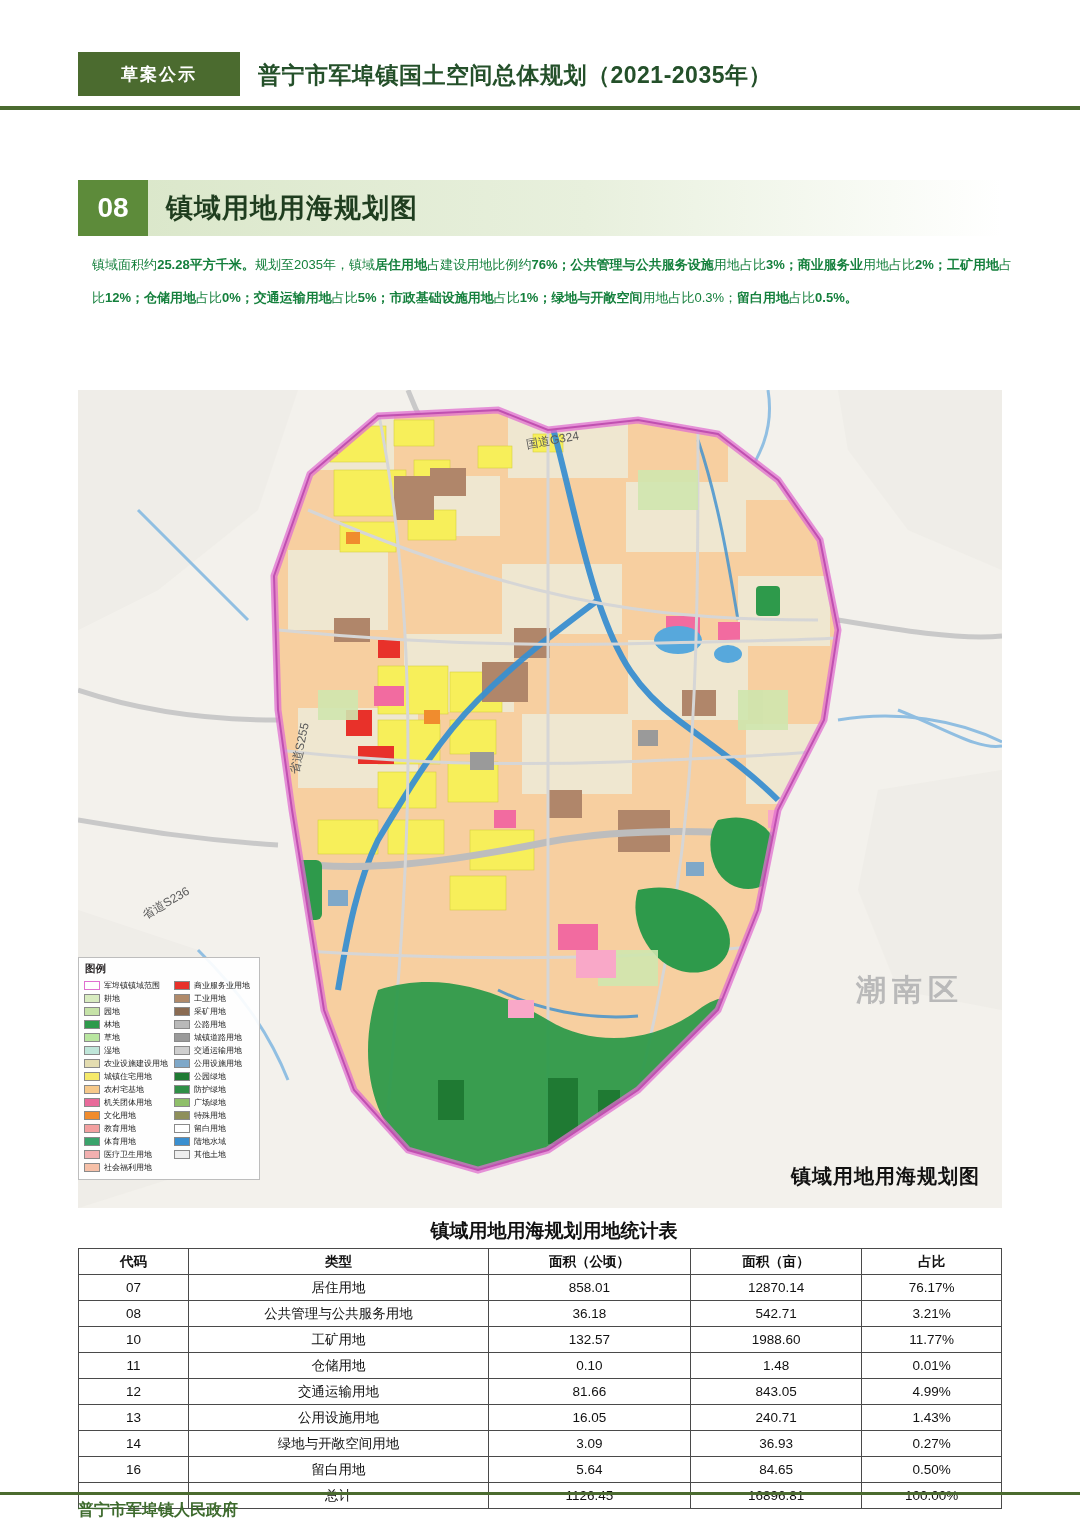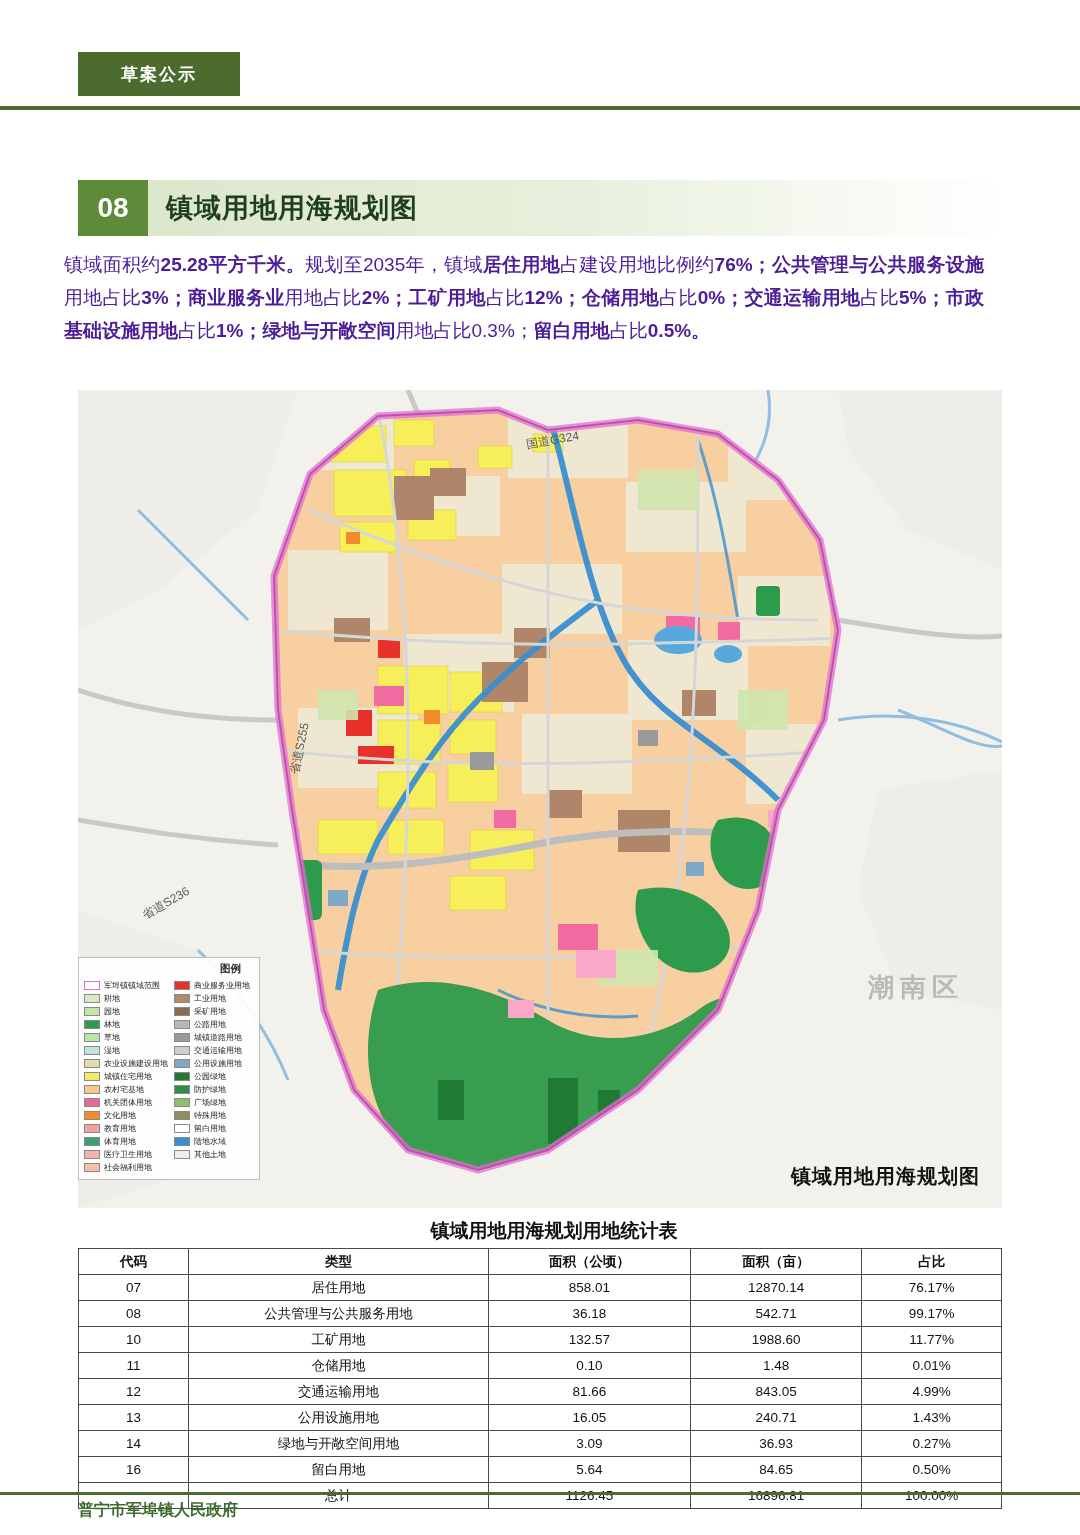--- a/index.html
+++ b/index.html
@@ -47,53 +47,53 @@
     display:flex; align-items:center; justify-content:center;
   }
   .section-title {
     position:absolute; left:166px; top:190px;
     font-size:27px; font-weight:bold; color:#1f3d1f;
     letter-spacing:1px;
   }
 
   
   .para {
-    position:absolute; left:64px; top:248px; width:920px;
-    font-size:19px; line-height:33px; color:#4c1d95;
+    position:absolute; left:92px; top:248px; width:920px;
+    font-size:13px; line-height:33px; color:#15803d;
     text-align:justify;
   }
   .para b { font-weight:bold; }
 
   
   .map-wrap {
     position:absolute; left:78px; top:390px; width:924px; height:818px;
     background:#f2efe9;
     overflow:hidden;
   }
   .map-canvas { position:absolute; left:0; top:0; width:924px; height:818px; }
   .map-label {
     position:absolute; font-size:13px; color:#6d6d6d;
     font-family:"Liberation Sans", sans-serif;
   }
   .map-road-label { color:#5a5a5a; font-size:12px; }
   .district-label {
     position:absolute; right:38px; top:580px;
-    font-size:26px; color:#b9b9b9; letter-spacing:6px; font-weight:bold;
+    font-size:30px; color:#b9b9b9; letter-spacing:6px; font-weight:bold;
   }
   .map-caption {
     position:absolute; right:22px; bottom:18px;
     font-size:20px; font-weight:bold; color:#111;
     letter-spacing:1px;
   }
 
   
   .legend {
     position:absolute; left:0px; top:567px;
     width:182px; background:rgba(255,255,255,0.92);
-    border:1px solid #bdbdbd; padding:4px 18px 6px 5px;text-align:right;
+    border:1px solid #bdbdbd; padding:4px 18px 6px 5px;
   }
   .legend-title { font-size:10.5px; font-weight:bold; margin:0 0 3px 1px; }
   .legend-cols { display:flex; gap:6px; }
   .legend-col { display:flex; flex-direction:column; gap:1px; flex:1; }
   .legend-row { display:flex; align-items:center; gap:4px; height:12px; }
   .swatch { width:16px; height:9px; border:0.5px solid #8a8a8a; flex:none; }
   .legend-label { font-size:8px; color:#222; white-space:nowrap; line-height:9px;font-family:Liberation Serif, serif; }
   .swatch-outline { background:transparent; border:1.6px solid #e06fd0; }
 
   
@@ -123,20 +123,21 @@
   .footer-rule {
     position:absolute; left:0; top:1492px; width:1080px; height:3px;
     background:#4b6b2f;
   }
 </style>
 </head>
 <body>
 
 <div class="header">
   <div class="badge">草案公示</div>
+  <div class="header-title">普宁市军埠镇国土空间总体规划（2021-2035年）</div>
   <div class="header-rule"></div>
 </div>
 
 <div class="section-bar"></div>
 <div class="section-num">08</div>
 <div class="section-title">镇域用地用海规划图</div>
 
 <div class="para">
   <span>镇域面积约</span><b>25.28平方千米。</b><span>规划至2035年，镇域</span><b>居住用地</b><span>占建设用地比例约</span><b>76%；</b><b>公共管理与公共服务设施</b><span>用地占比</span><b>3%；</b><b>商业服务业</b><span>用地占比</span><b>2%；</b><b>工矿用地</b><span>占比</span><b>12%；</b><b>仓储用地</b><span>占比</span><b>0%；</b><b>交通运输用地</b><span>占比</span><b>5%；</b><b>市政基础设施用地</b><span>占比</span><b>1%；</b><b>绿地与开敞空间</b><span>用地占比0.3%；</span><b>留白用地</b><span>占比</span><b>0.5%。</b>
 </div>
@@ -492,21 +493,21 @@
         <td class="type">居住用地</td>
         <td>858.01</td>
         <td>12870.14</td>
         <td>76.17%</td>
       </tr>
       <tr>
         <td class="code">08</td>
         <td class="type">公共管理与公共服务用地</td>
         <td>36.18</td>
         <td>542.71</td>
-        <td>99.17%</td>
+        <td>3.21%</td>
       </tr>
       <tr>
         <td class="code">10</td>
         <td class="type">工矿用地</td>
         <td>132.57</td>
         <td>1988.60</td>
         <td>11.77%</td>
       </tr>
       <tr>
         <td class="code">11</td>

